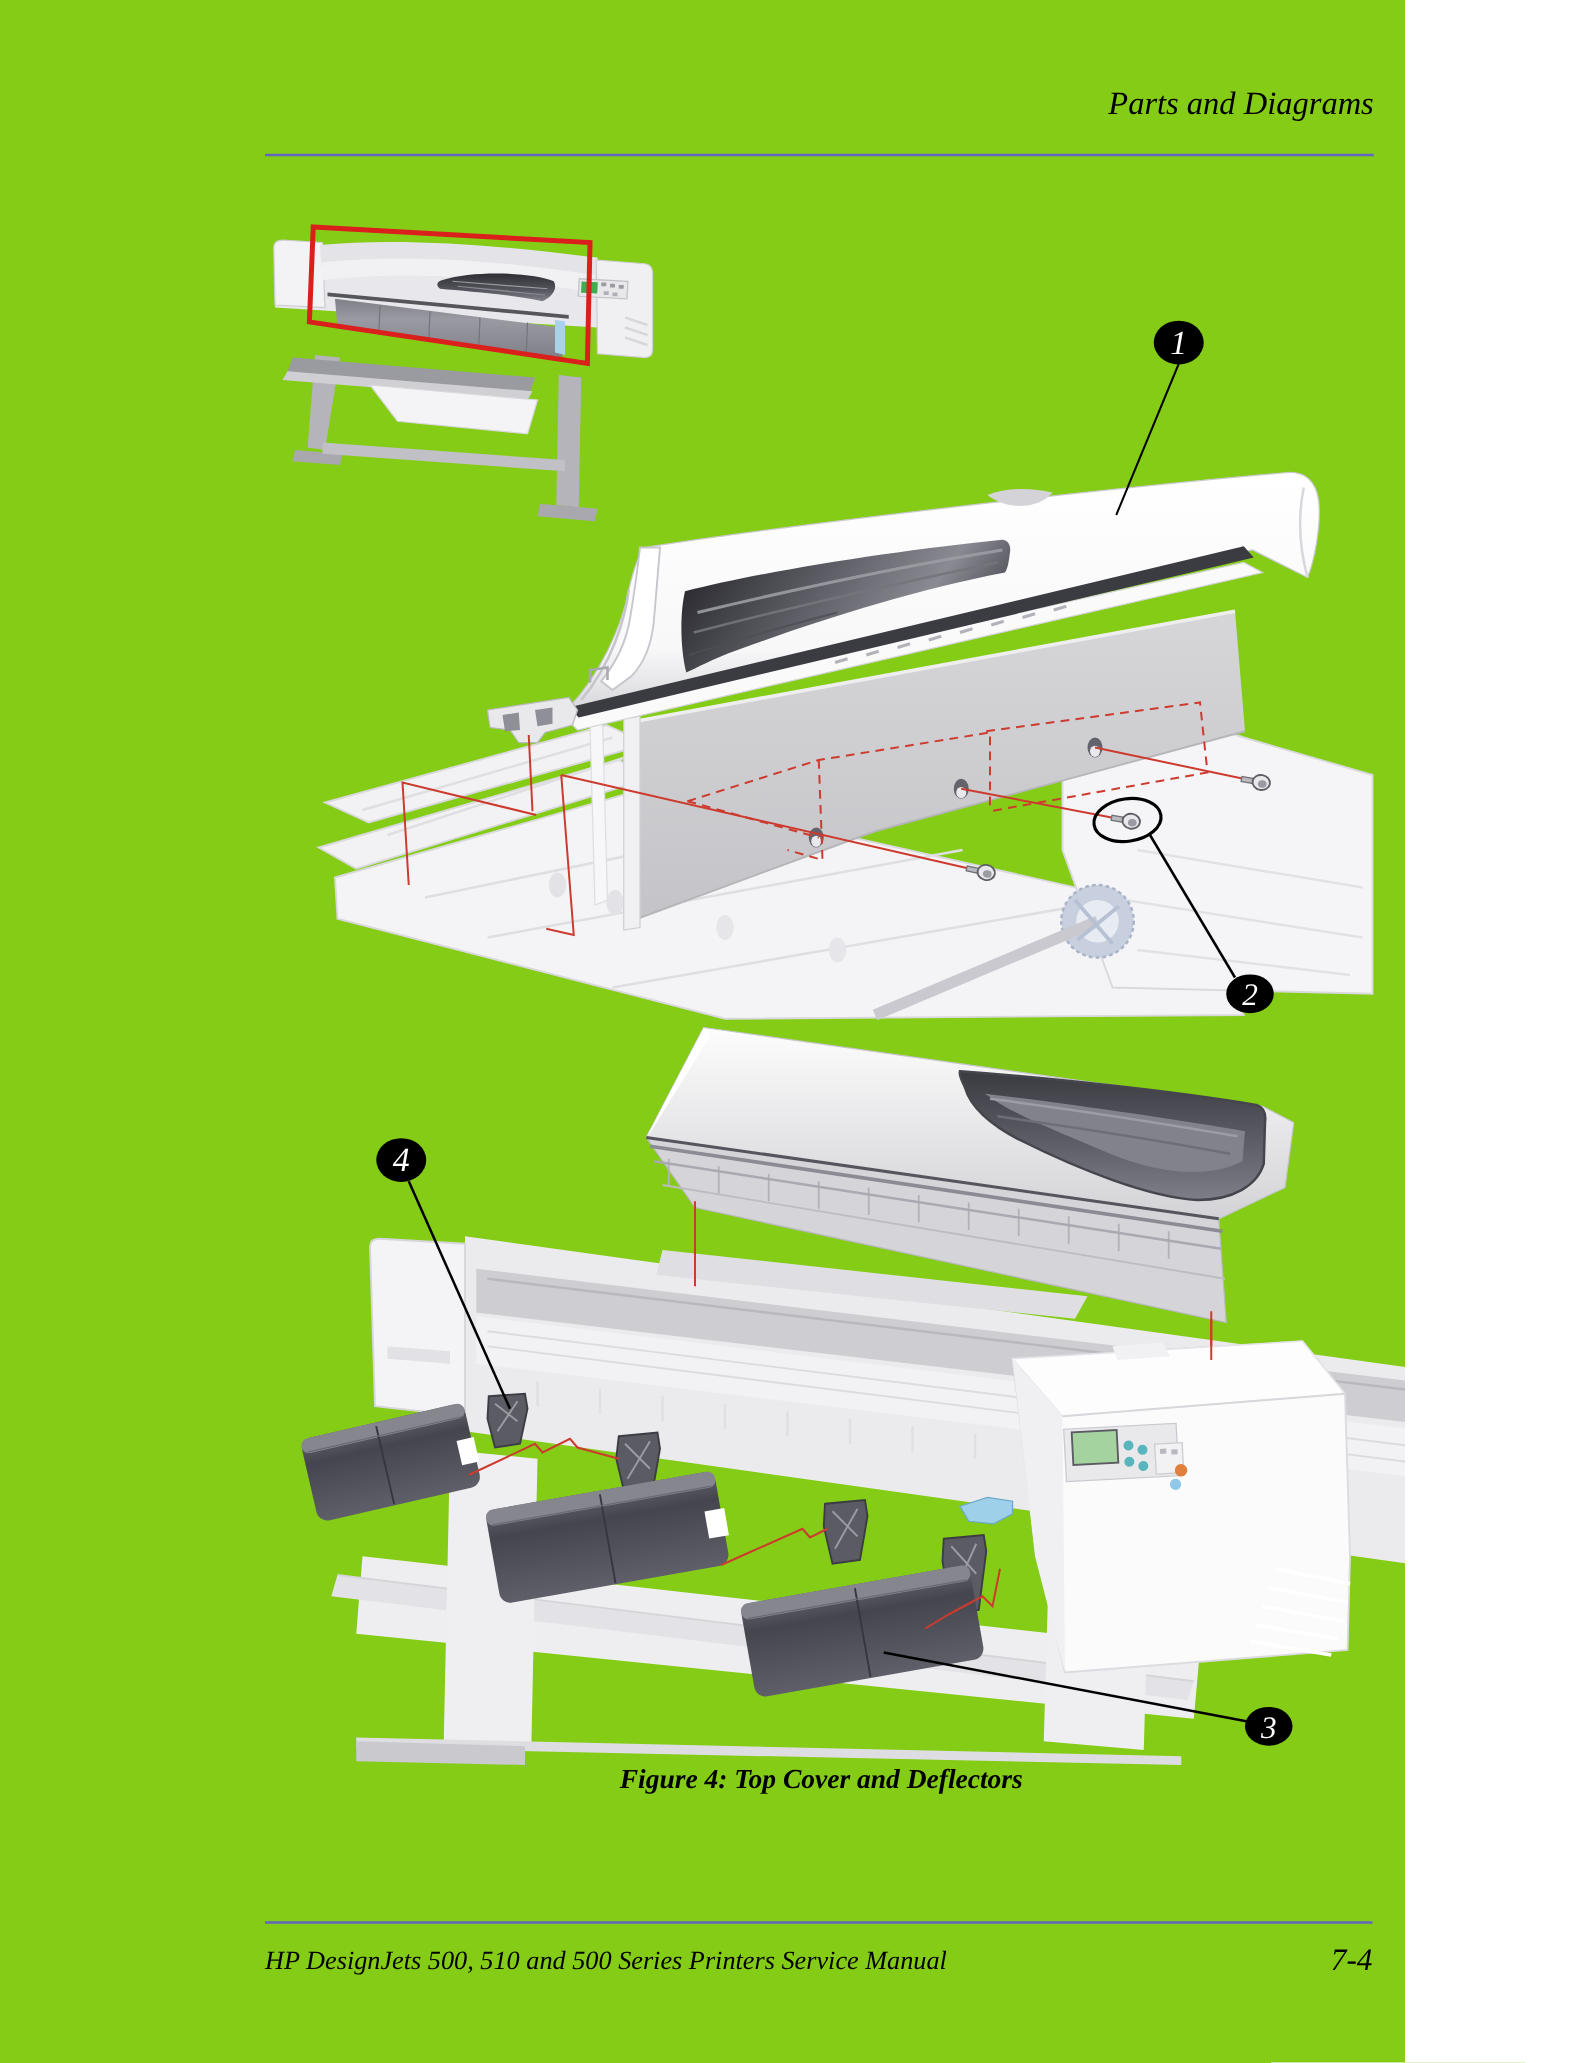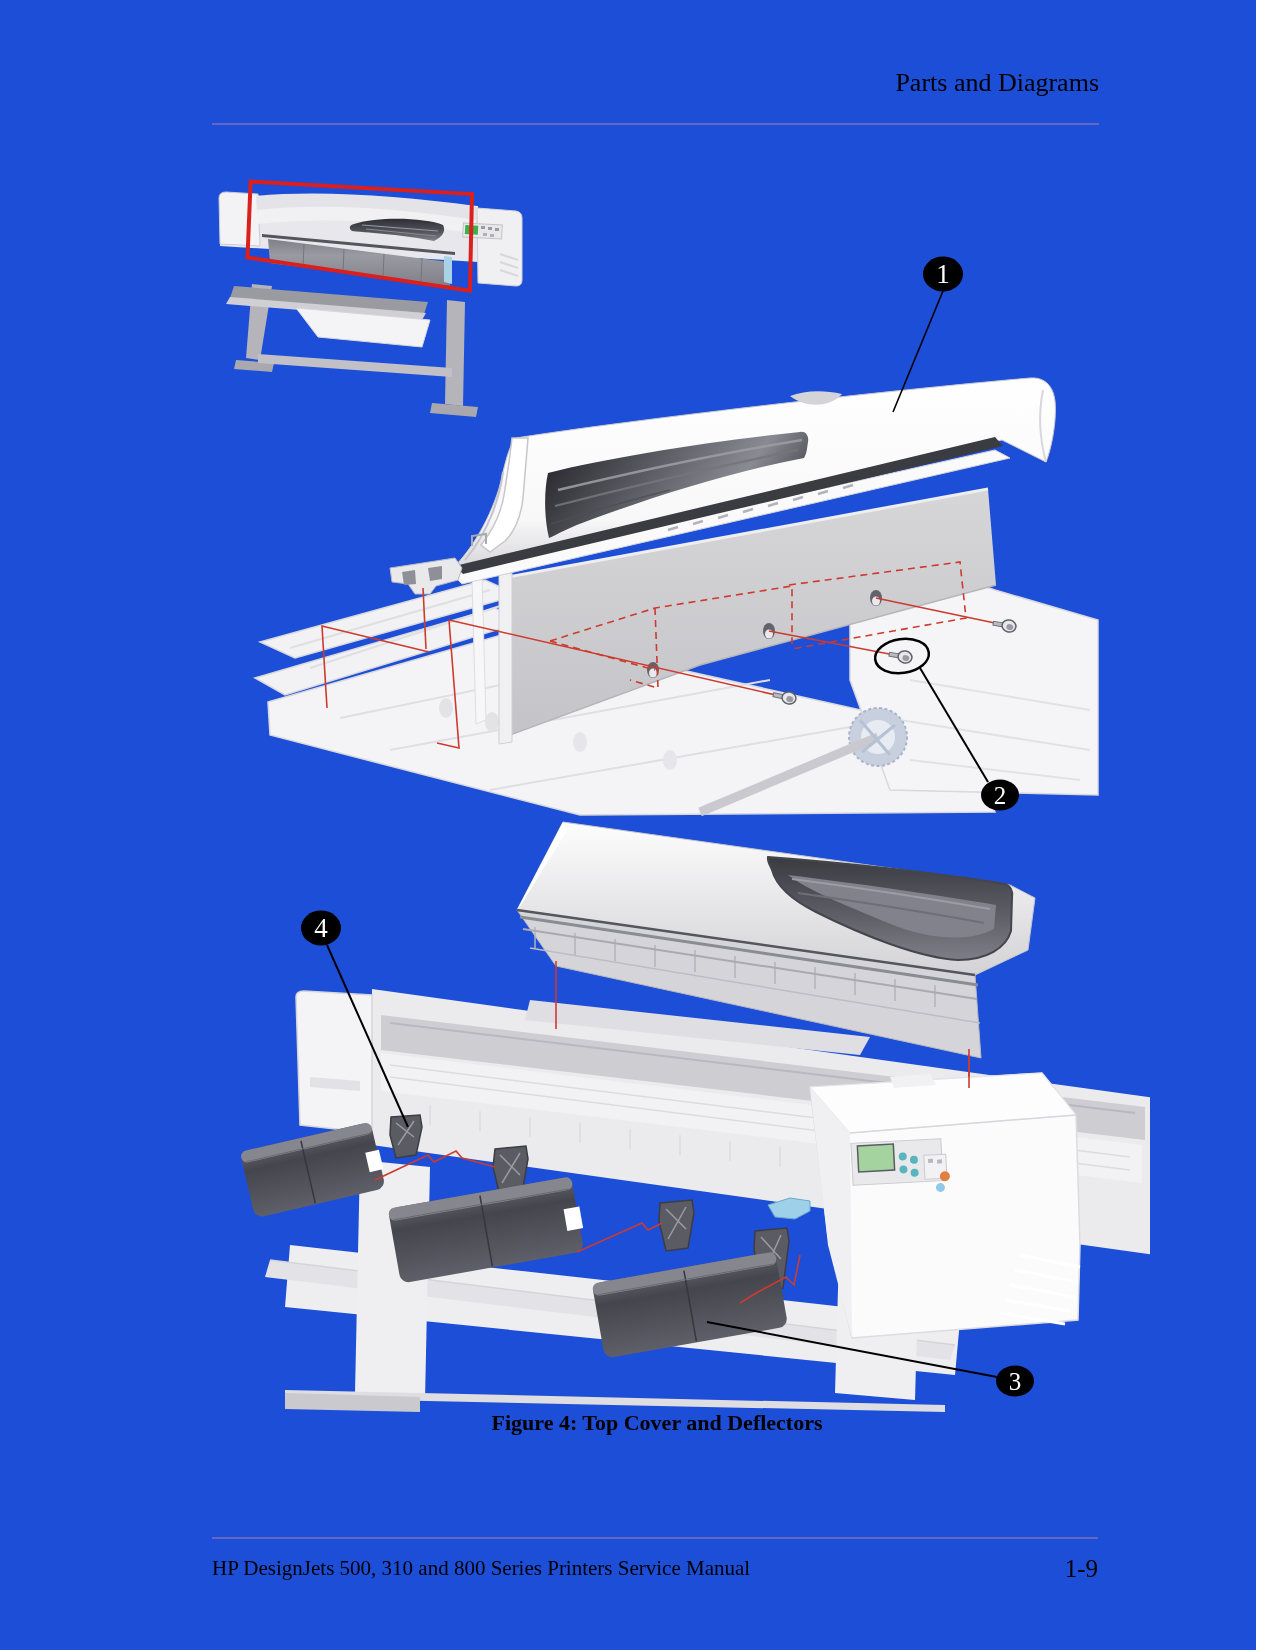--- a/index.html
+++ b/index.html
@@ -1,16 +1,16 @@
 <!DOCTYPE html>
 <html><head>
 <meta charset="utf-8">
 <style>
 html,body{margin:0;padding:0;background:#fff;}
-#page{position:relative;width:1256px;height:1650px;background:#1d4ed8;overflow:hidden;font-family:"Liberation Serif",serif;}
+#page{position:relative;width:1124px;height:1650px;background:#84cc16;overflow:hidden;font-family:"Liberation Serif",serif;font-style:italic;}
 .hdr{position:absolute;top:70px;left:0;width:1099px;text-align:right;font-size:26px;line-height:1;color:#000;}
 .hline{position:absolute;left:212px;top:123px;width:887px;height:2px;background:#6267c0;}
 .fline{position:absolute;left:212px;top:1537px;width:886px;height:2px;background:#6267c0;}
 .ftxt{position:absolute;left:212px;top:1558px;font-size:21px;line-height:1;color:#000;}
 .fpg{position:absolute;top:1556px;left:1000px;width:98px;text-align:right;font-size:25px;line-height:1;color:#000;}
 .cap{position:absolute;top:1412px;left:407px;width:500px;text-align:center;font-weight:bold;font-size:22px;line-height:1;color:#000;}
 svg{position:absolute;}
 </style>
 </head>
 <body>
@@ -321,15 +321,15 @@
 <ellipse cx="91" cy="113" rx="20" ry="17.5" fill="#000"></ellipse>
 <text x="91" y="122" font-size="27" fill="#fff" text-anchor="middle" font-family="Liberation Serif,serif">4</text>
 
 <path d="M477,507 L767,562" stroke="#000" stroke-width="2"></path>
 <ellipse cx="785" cy="566" rx="19" ry="15.5" fill="#000"></ellipse>
 <text x="785" y="575" font-size="25" fill="#fff" text-anchor="middle" font-family="Liberation Serif,serif">3</text>
 </svg>
 
 <div class="cap">Figure 4: Top Cover and Deflectors</div>
 <div class="fline"></div>
-<div class="ftxt">HP DesignJets 500, 310 and 800 Series Printers Service Manual</div>
-<div class="fpg">1-9</div>
+<div class="ftxt">HP DesignJets 500, 510 and 500 Series Printers Service Manual</div>
+<div class="fpg">7-4</div>
 </div>
 
 </body></html>

